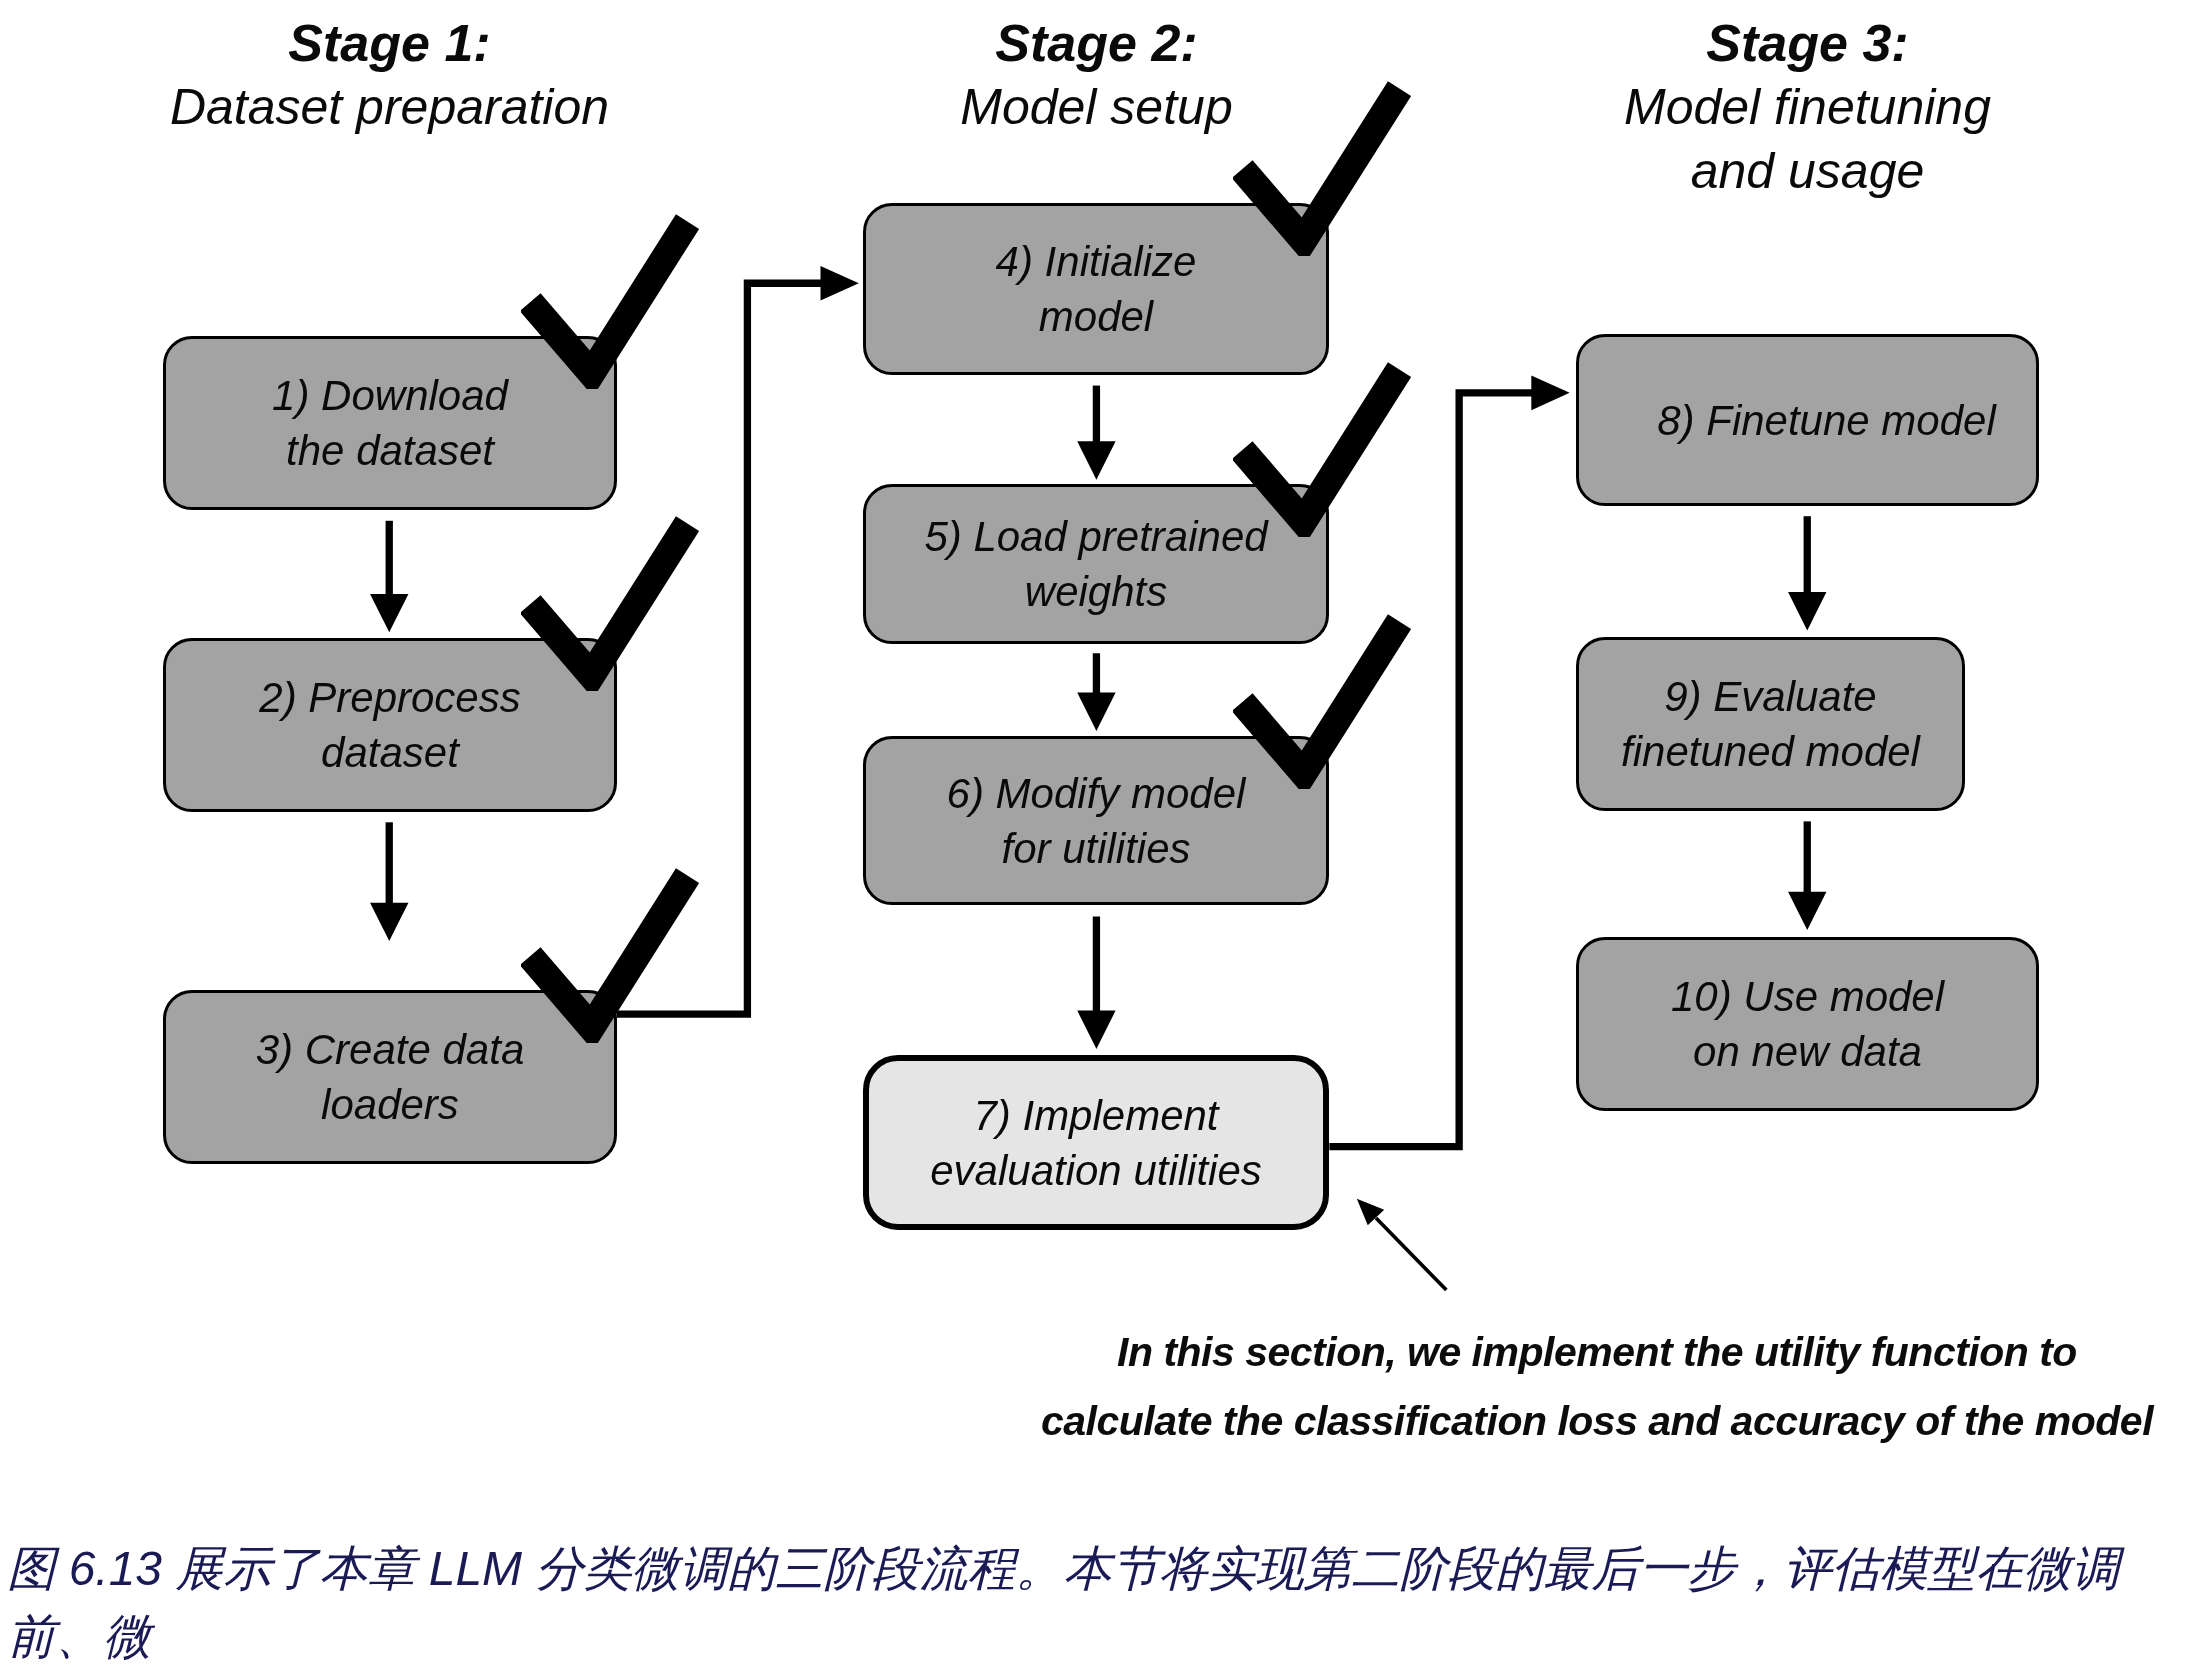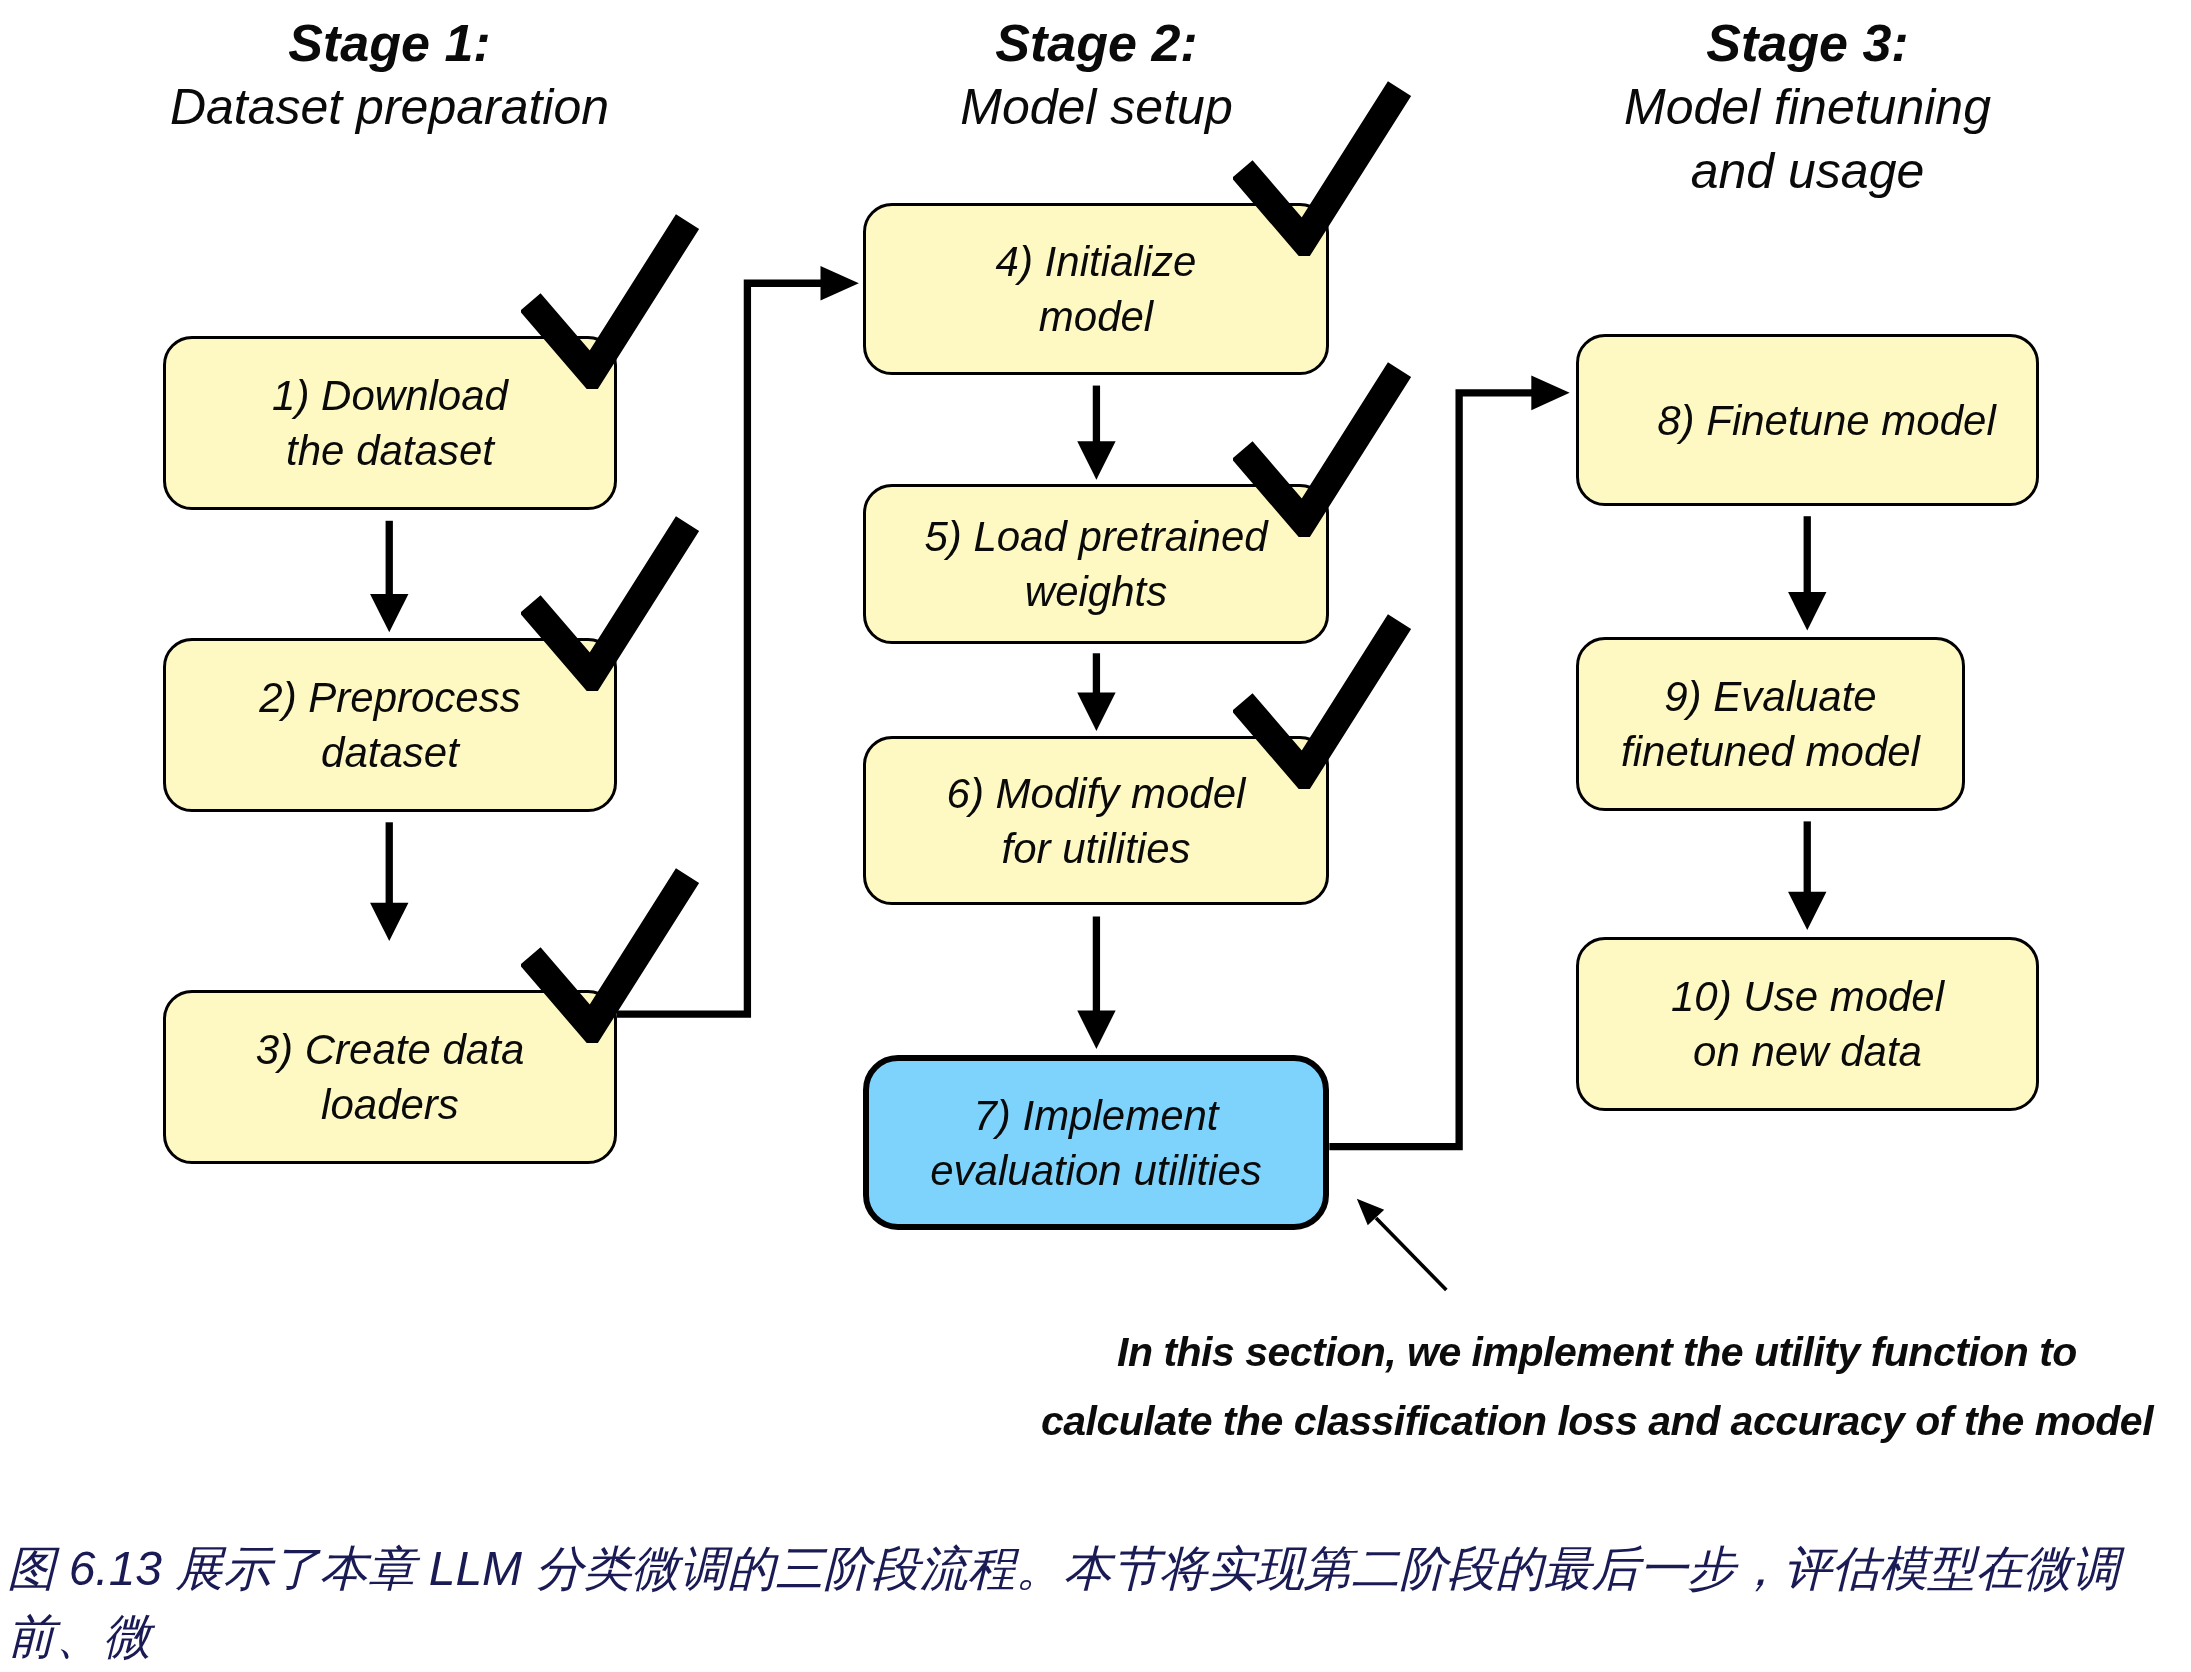--- a/index.html
+++ b/index.html
@@ -13,26 +13,26 @@
   .stage-header { position:absolute; width:567px; text-align:center; }
   .stage-title  { font-weight:700; font-size:52px; line-height:64px; }
   .stage-sub    { font-weight:400; font-size:50px; line-height:64px; }
   .h1 { left:106px;  top:11px; }
   .h2 { left:813px;  top:11px; }
   .h3 { left:1524px; top:11px; }
 
   
   .box {
     position:absolute; box-sizing:border-box;
-    background:#fef9c3; border:3.7px solid #000000; border-radius:29px;
+    background:#a3a3a3; border:3.7px solid #000000; border-radius:29px;
     display:flex; align-items:center; justify-content:center;
     text-align:center; font-size:42px; line-height:55px;
   }
   .box.highlight {
-    background:#7dd3fc; border-width:6.4px; border-radius:35px;
+    background:#e5e5e5; border-width:6.4px; border-radius:35px;
   }
   .b1  { left:163px;  top:336px;  width:454px; height:174px; }
   .b2  { left:163px;  top:638px;  width:454px; height:174px; }
   .b3  { left:163px;  top:946px; width:454px; height:174px;margin-top:44px; }
   .b4  { left:863px;  top:203px;  width:466px; height:172px; }
   .b5  { left:863px;  top:484px;  width:466px; height:160px; }
   .b6  { left:863px;  top:736px;  width:466px; height:169px; }
   .b7  { left:863px;  top:1055px; width:466px; height:175px; }
   .b8  { left:1576px; top:334px;  width:463px; height:172px;padding-left:38px; }
   .b9  { left:1576px; top:637px;  width:389px; height:174px; }

